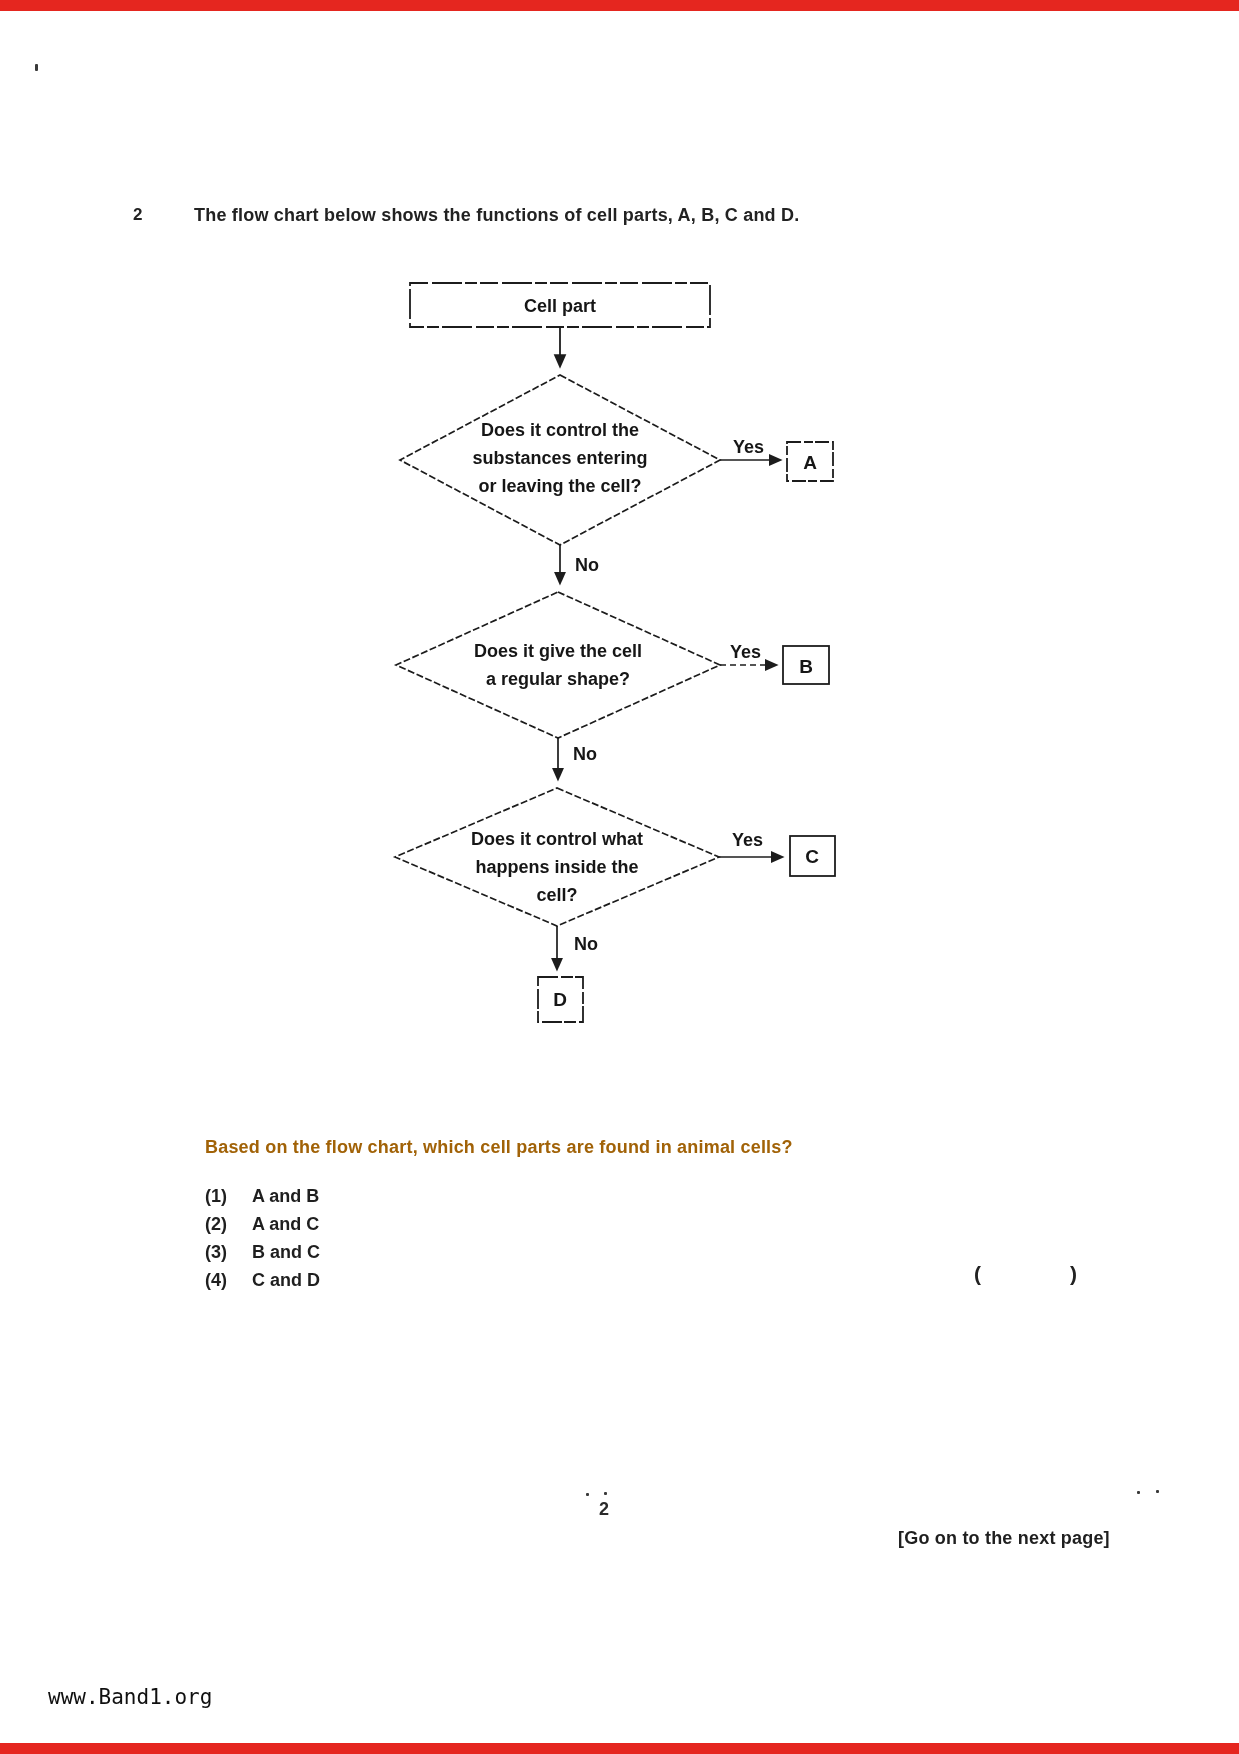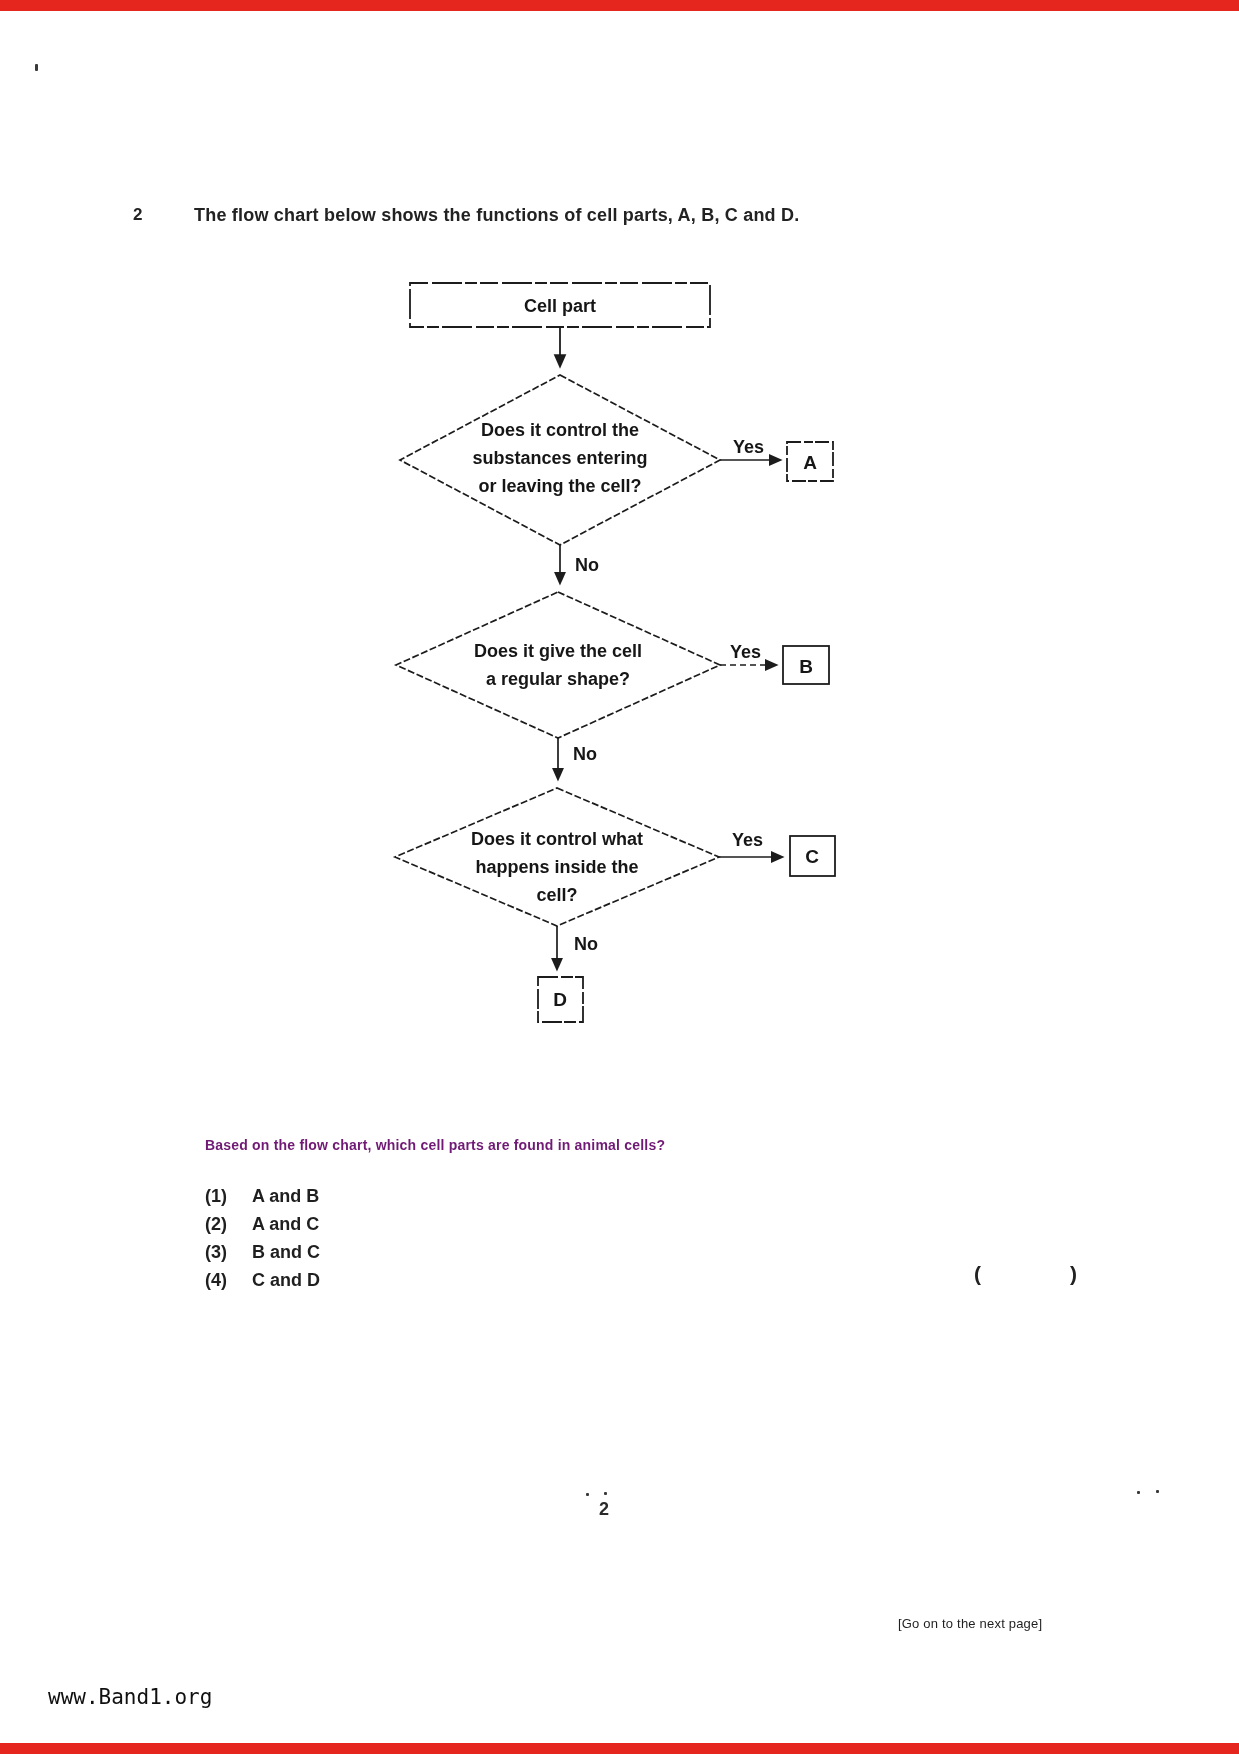--- a/index.html
+++ b/index.html
@@ -12,29 +12,29 @@
   .bar.top { top:0; }
   .bar.bottom { top:1743px; }
   .abs { position:absolute; white-space:nowrap; }
   .qnum { left:133px; top:205px; font-size:17px; font-weight:600; letter-spacing:.3px; color:#222; }
   .intro { left:194px; top:205px; font-size:18px; font-weight:600; letter-spacing:.2px; color:#222; }
   svg.flow { position:absolute; left:330px; top:250px; }
   svg.flow text { font-family:"Liberation Sans", sans-serif; fill:#161616; font-weight:600; }
   .node-text { font-size:18px; }
   .label-text { font-size:18px; }
   .letter-text { font-size:19px; }
-  .qtext { left:205px; top:1137px; font-size:14px; font-weight:600; letter-spacing:.2px; color:#701a75; }
+  .qtext { left:205px; top:1137px; font-size:18px; font-weight:600; letter-spacing:.2px; color:#a16207; }
   .options { left:205px; top:1186px; font-size:18px; font-weight:600; color:#1f1f1f; }
   .opt-row { display:flex; height:28px; align-items:flex-start; }
   .opt-num { width:47px; }
   .bracket { font-size:21px; font-weight:600; color:#222; }
   .bracket.open { left:974px; top:1262px; }
   .bracket.close { left:1070px; top:1262px; }
   .pagenum { left:599px; top:1499px; font-size:18px; font-weight:600; color:#2a2a2a; }
-  .footer-note { left:898px; top:1616px; font-size:13px; font-weight:400; letter-spacing:.2px; color:#1f1f1f; }
+  .footer-note { left:898px; top:1528px; font-size:18px; font-weight:700; letter-spacing:.2px; color:#1f1f1f; }
   .watermark { left:48px; top:1685px; font-family:"DejaVu Sans Mono", monospace; font-size:21px; color:#101010; }
   .speck { position:absolute; background:#3a3a3a; border-radius:1px; }
 </style>
 </head>
 <body>
 
 <div class="page">
 
   <div class="bar top" style="background-color: rgb(229, 38, 31);"></div>
   <div class="bar bottom" style="background-color: rgb(229, 38, 31);"></div>

